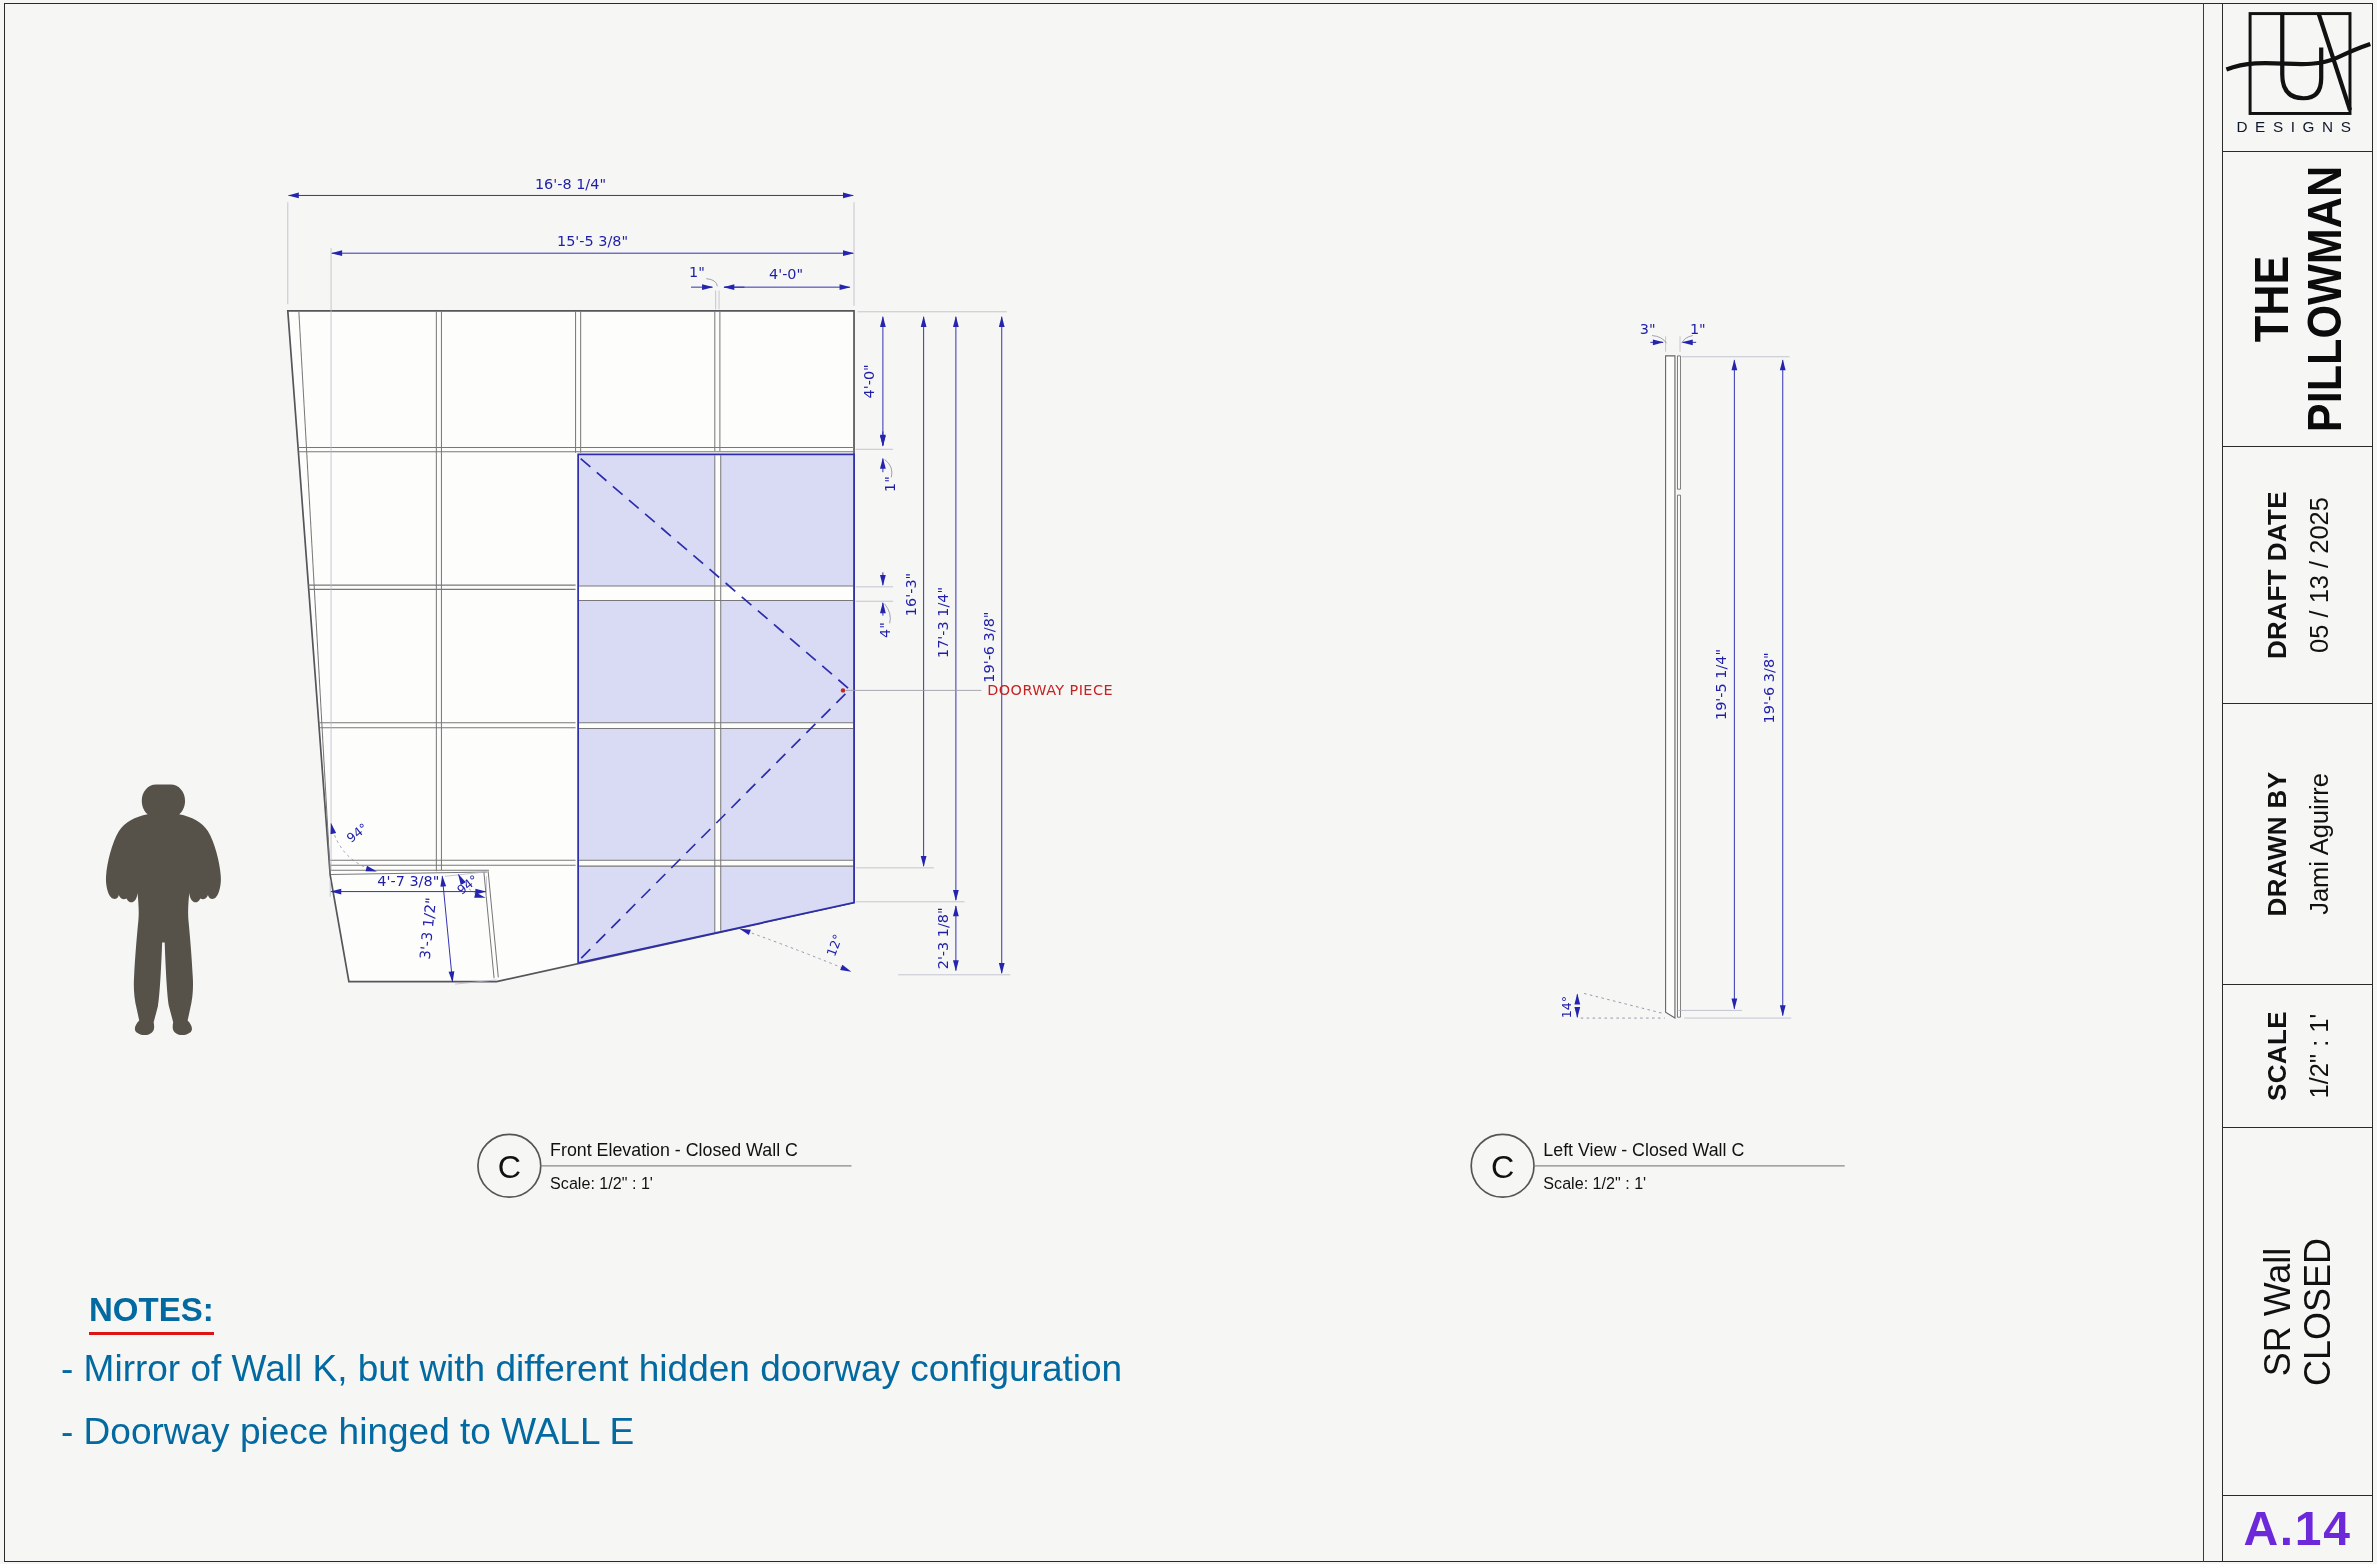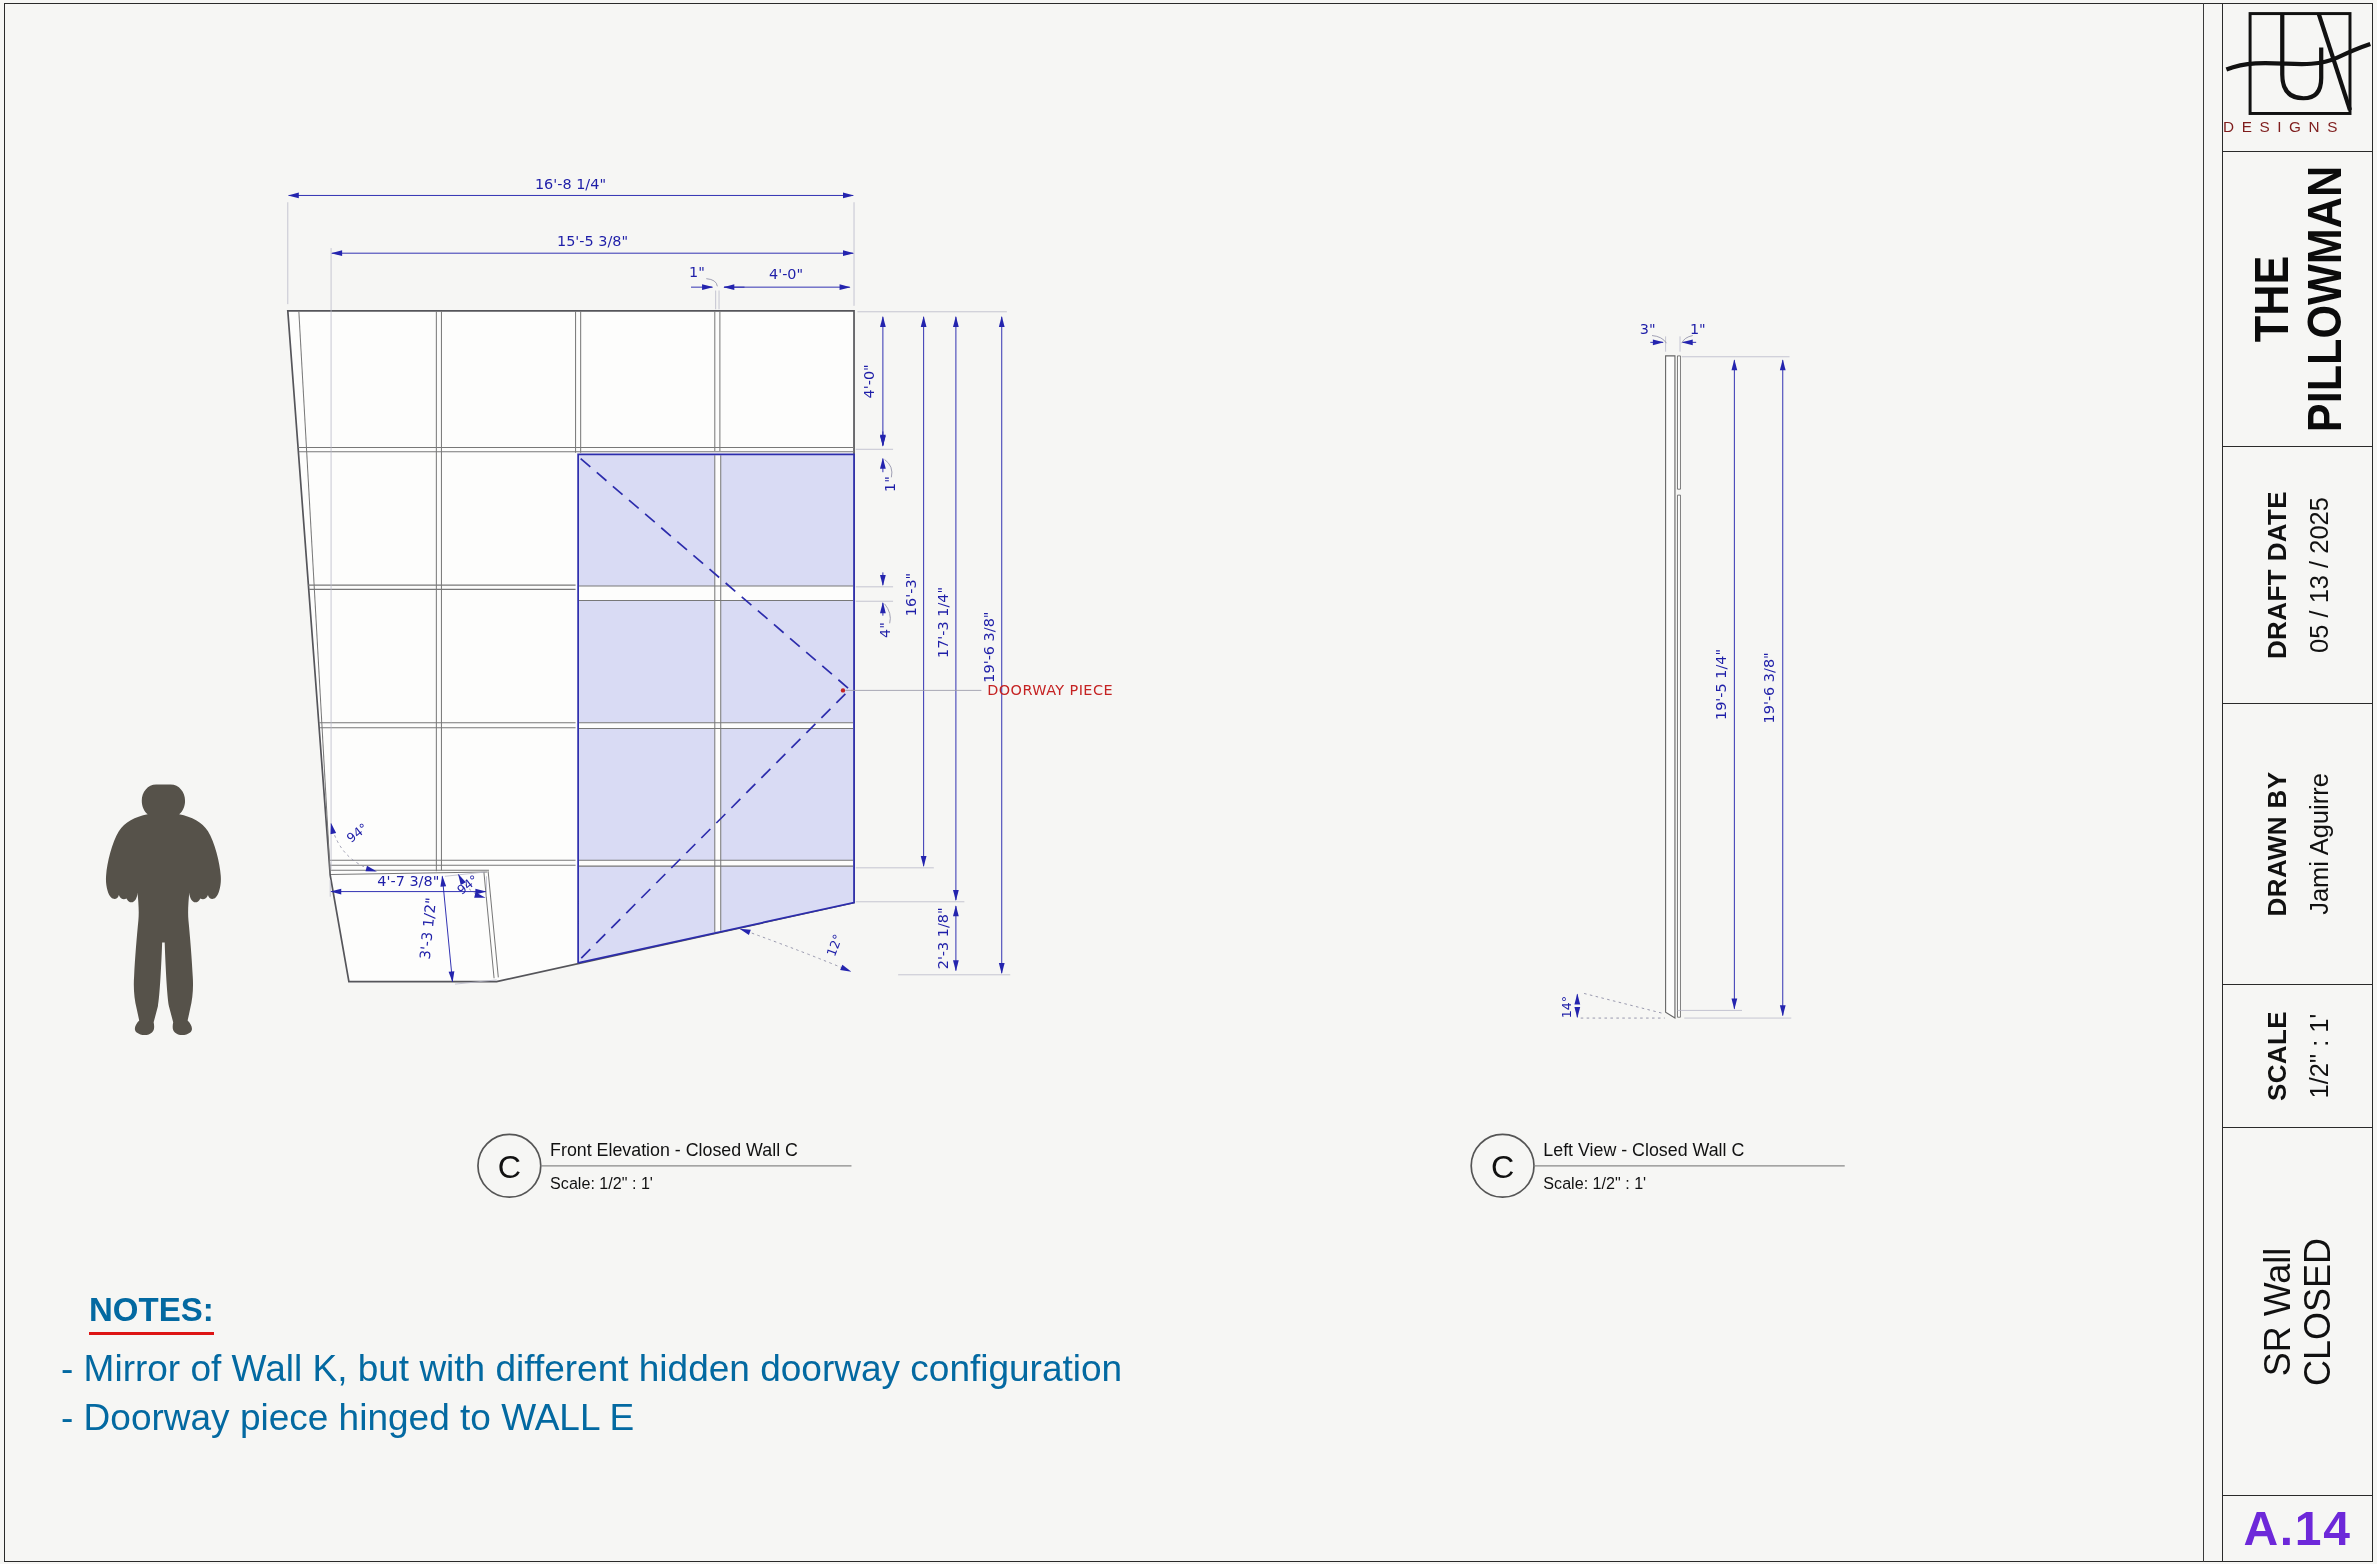--- a/index.html
+++ b/index.html
@@ -7,21 +7,21 @@
   .border{position:absolute;left:4.2px;top:3.4px;right:4.2px;bottom:3.4px;border:1.7px solid #2a2a2a;}
   .tb-divider{position:absolute;top:3.4px;bottom:3.4px;left:2203px;width:0.8px;background:#3a3a3a;}
   .titleblock{position:absolute;top:3.4px;bottom:3.4px;left:2222px;width:149px;border-left:1.7px solid #2a2a2a;}
   .tb-sec{position:absolute;left:0;width:100%;border-bottom:1.3px solid #2a2a2a;box-sizing:border-box;}
   .rot{position:absolute;top:50%;left:50%;transform:translate(-50%,-50%) rotate(-90deg);display:flex;flex-direction:column;align-items:center;white-space:nowrap;}
   .tb-label{font-weight:bold;font-size:26px;color:#111;letter-spacing:0.4px;}
   .tb-value{font-size:25.5px;color:#111;margin-top:12px;}
   .proj{font-weight:bold;font-size:40px;letter-spacing:0;color:#0b0b0b;line-height:1.12;text-align:center;transform:scale(1.08,1.18);}
   .sheetname{font-size:36px;color:#111;line-height:1.1;text-align:center;}
   .sheetnum{position:absolute;width:100%;height:100%;display:flex;align-items:center;justify-content:center;font-weight:bold;font-size:48px;color:#6d28d9;letter-spacing:1.7px;}
-  .brand{position:absolute;left:0;right:0;top:115px;text-align:left;font-size:15.3px;letter-spacing:7.6px;color:#7f1d1d;}
+  .brand{position:absolute;left:0;right:0;top:115px;text-align:center;font-size:15.3px;letter-spacing:7.6px;color:#0f172a;}
   .notes{position:absolute;left:61px;top:1291px;color:#0369a1;}
   .notes-h{display:inline-block;margin-left:28px;font-size:33px;font-weight:bold;border-bottom:3.4px solid #dd1414;padding-bottom:2.5px;}
   .notes-i{font-size:37px;margin-top:12px;line-height:1.2;}
   svg text{font-family:"DejaVu Sans",sans-serif;}
   .dimtxt{fill:#1e1ea8;font-size:17px;}
   .angtxt{fill:#1e1ea8;font-size:15px;}
   .redtxt{fill:#c52222;font-size:17px;letter-spacing:.5px;}
   .vtitle{fill:#111;font-size:21px;font-family:"Liberation Sans",sans-serif;}
   .vscale{fill:#111;font-size:19px;font-family:"Liberation Sans",sans-serif;}
   .vtag{fill:#111;font-size:38px;font-family:"Liberation Sans",sans-serif;}
@@ -194,21 +194,21 @@
       c-1,5 -1,9 2,12 c4,4 13,4 18,0 c4,-3 2,-9 -3,-14 l3,-14
       c3,-12 4,-25 3,-39 c-1,-20 -3,-45 -5,-65 c-1,-10 0,-22 1,-33
       c0,3 1,6 2,8 c3,5 8,5 11,-1 c3,2 7,1 9,-4 c1,5 6,6 9,3
       c4,-4 7,-15 6,-26 c-1,-15 -7,-39 -15,-52 c-7,-11 -19,-17 -34,-20
       c4,-3 7,-9 7,-16 c0,-10 -7,-19 -17,-19 Z"></path>
   </svg>
 
   <div class="notes">
     <div class="notes-h">NOTES:</div>
     <div class="notes-i">- Mirror of Wall K, but with different hidden doorway configuration</div>
-    <div class="notes-i" style="margin-top:5px;">- Doorway piece hinged to WALL E</div>
+    <div class="notes-i" style="margin-top:19px;">- Doorway piece hinged to WALL E</div>
   </div>
 
   <div class="tb-divider"></div>
   <div class="titleblock">
 
     <div class="tb-sec" style="top:0;height:149px;">
       <svg width="149" height="149" viewBox="0 0 176 175">
         <rect x="32" y="12" width="118" height="118" fill="none" stroke="#111" stroke-width="3.5"></rect>
         <path d="M70,12 V84 Q70,112 95,112 Q116,112 116,88 V52" fill="none" stroke="#111" stroke-width="5"></path>
         <path d="M113,12 L150,126" fill="none" stroke="#111" stroke-width="5"></path>

